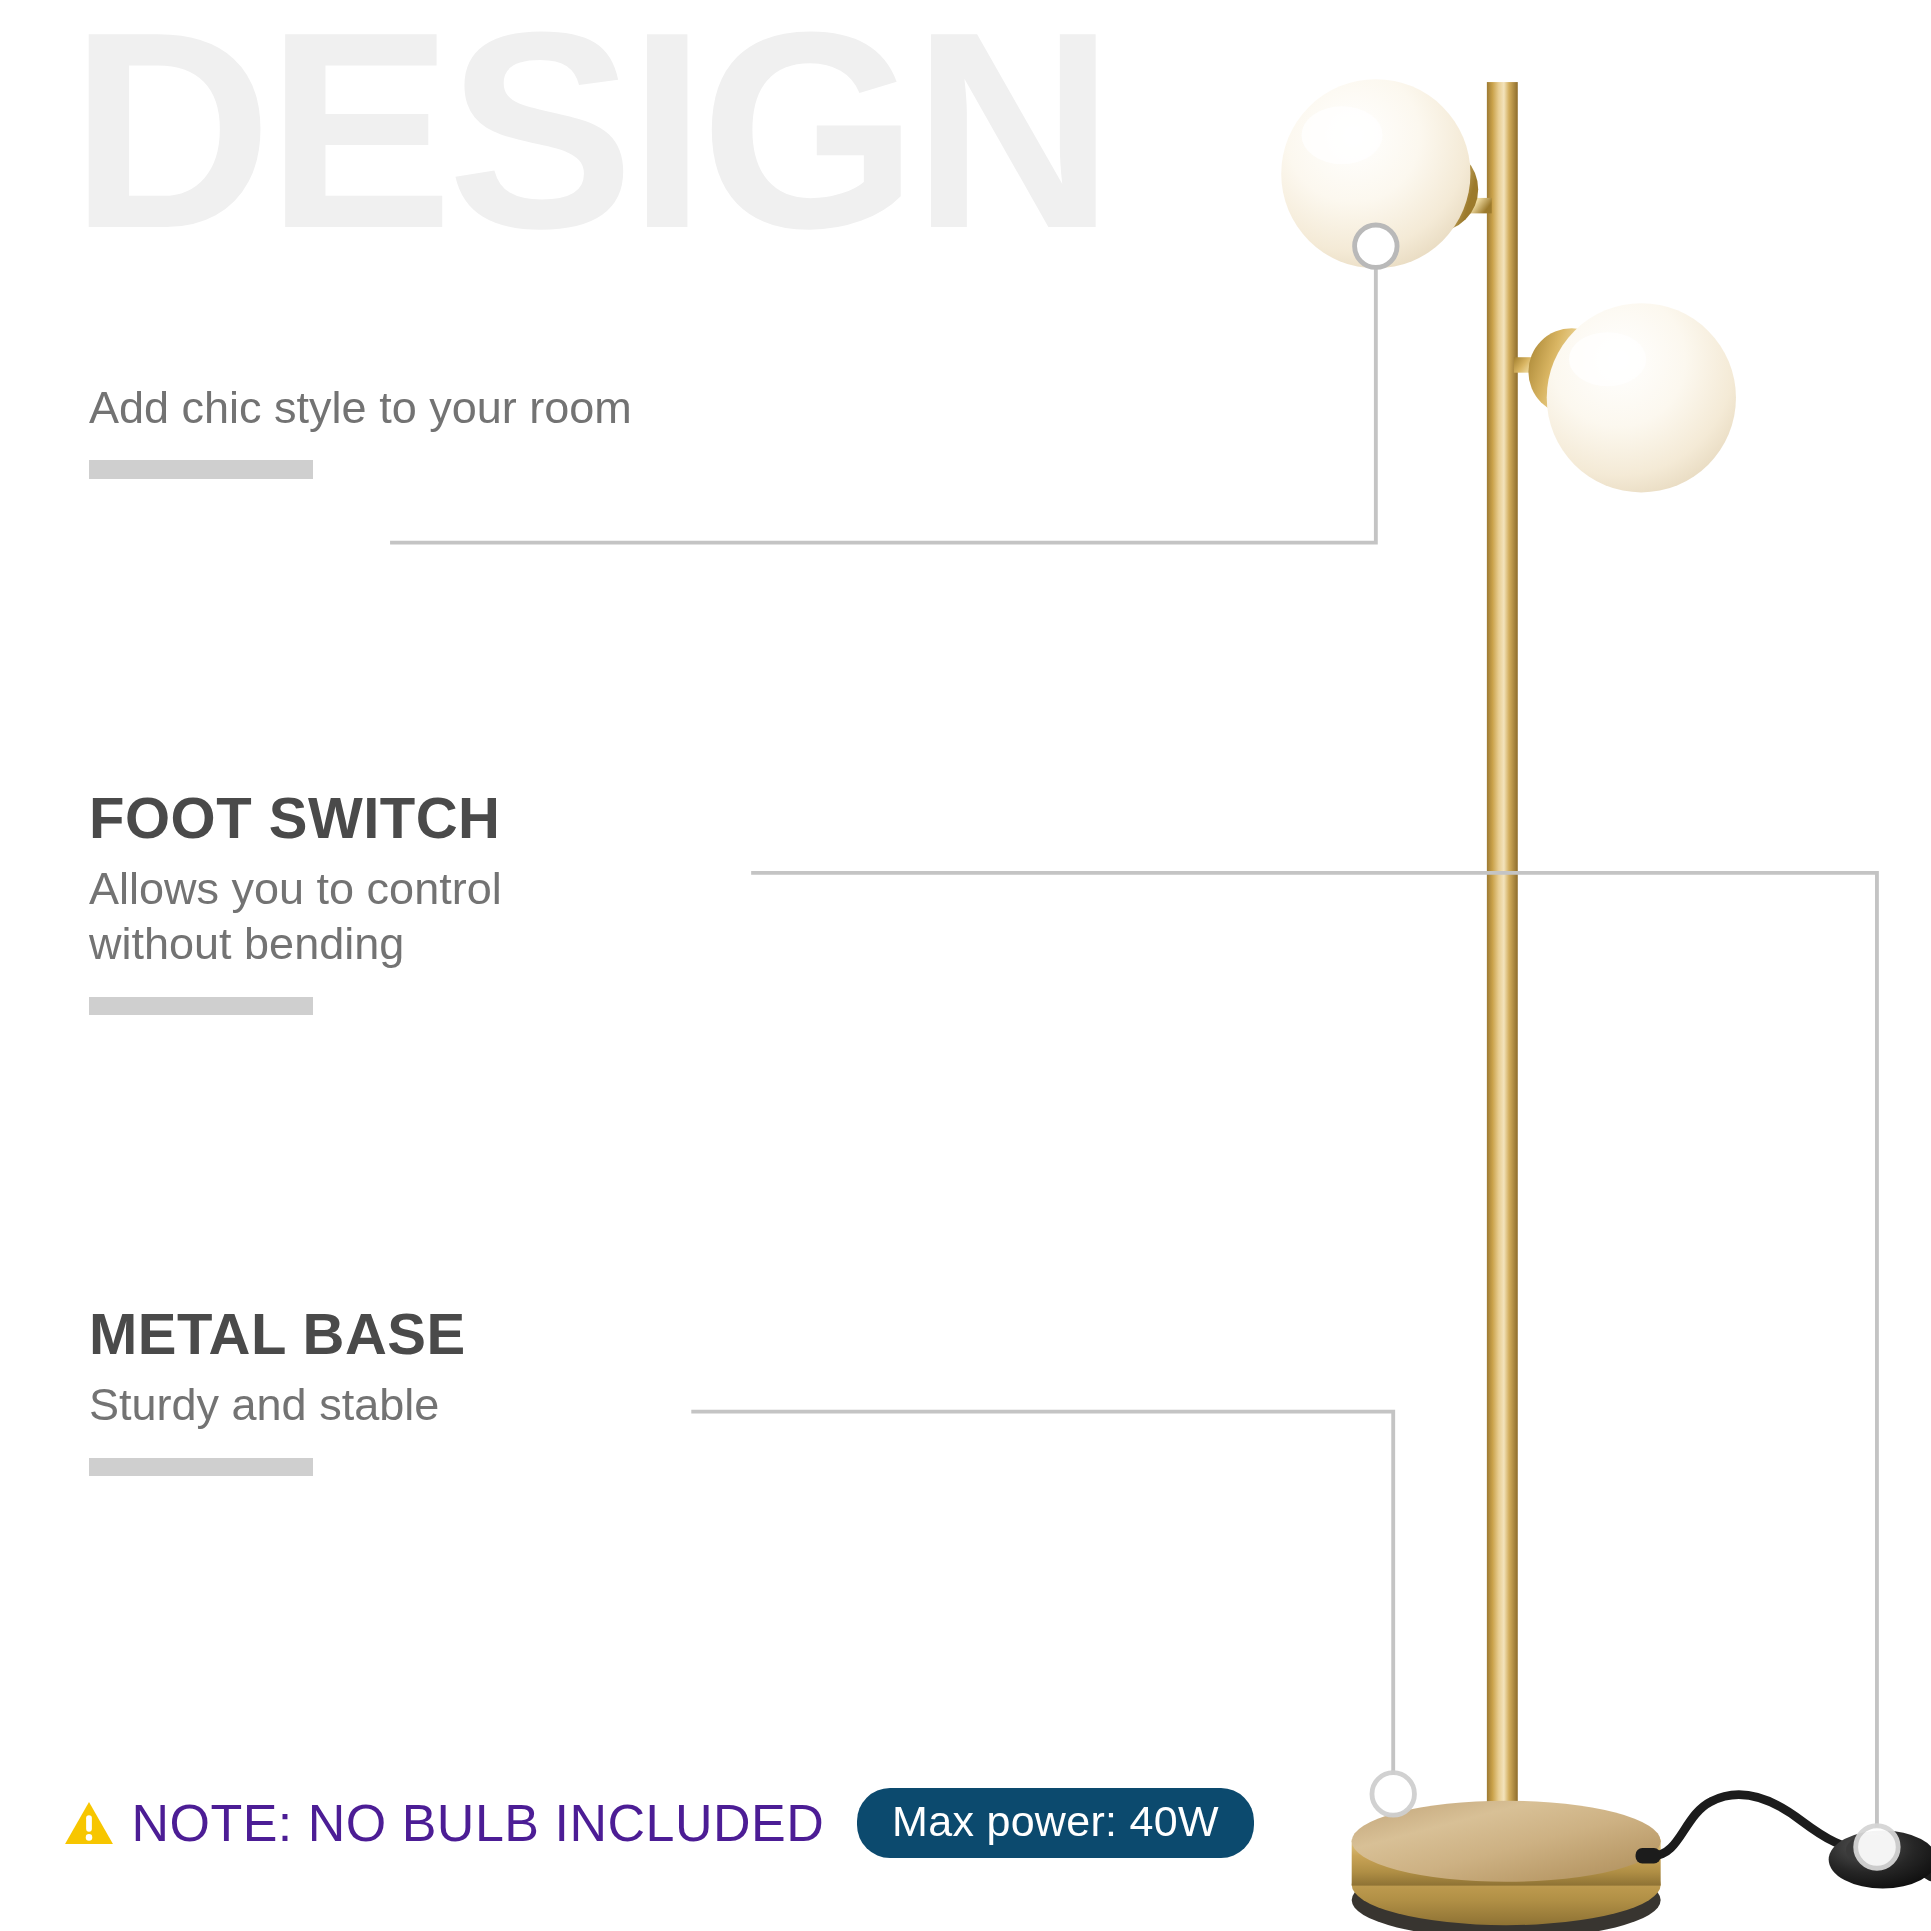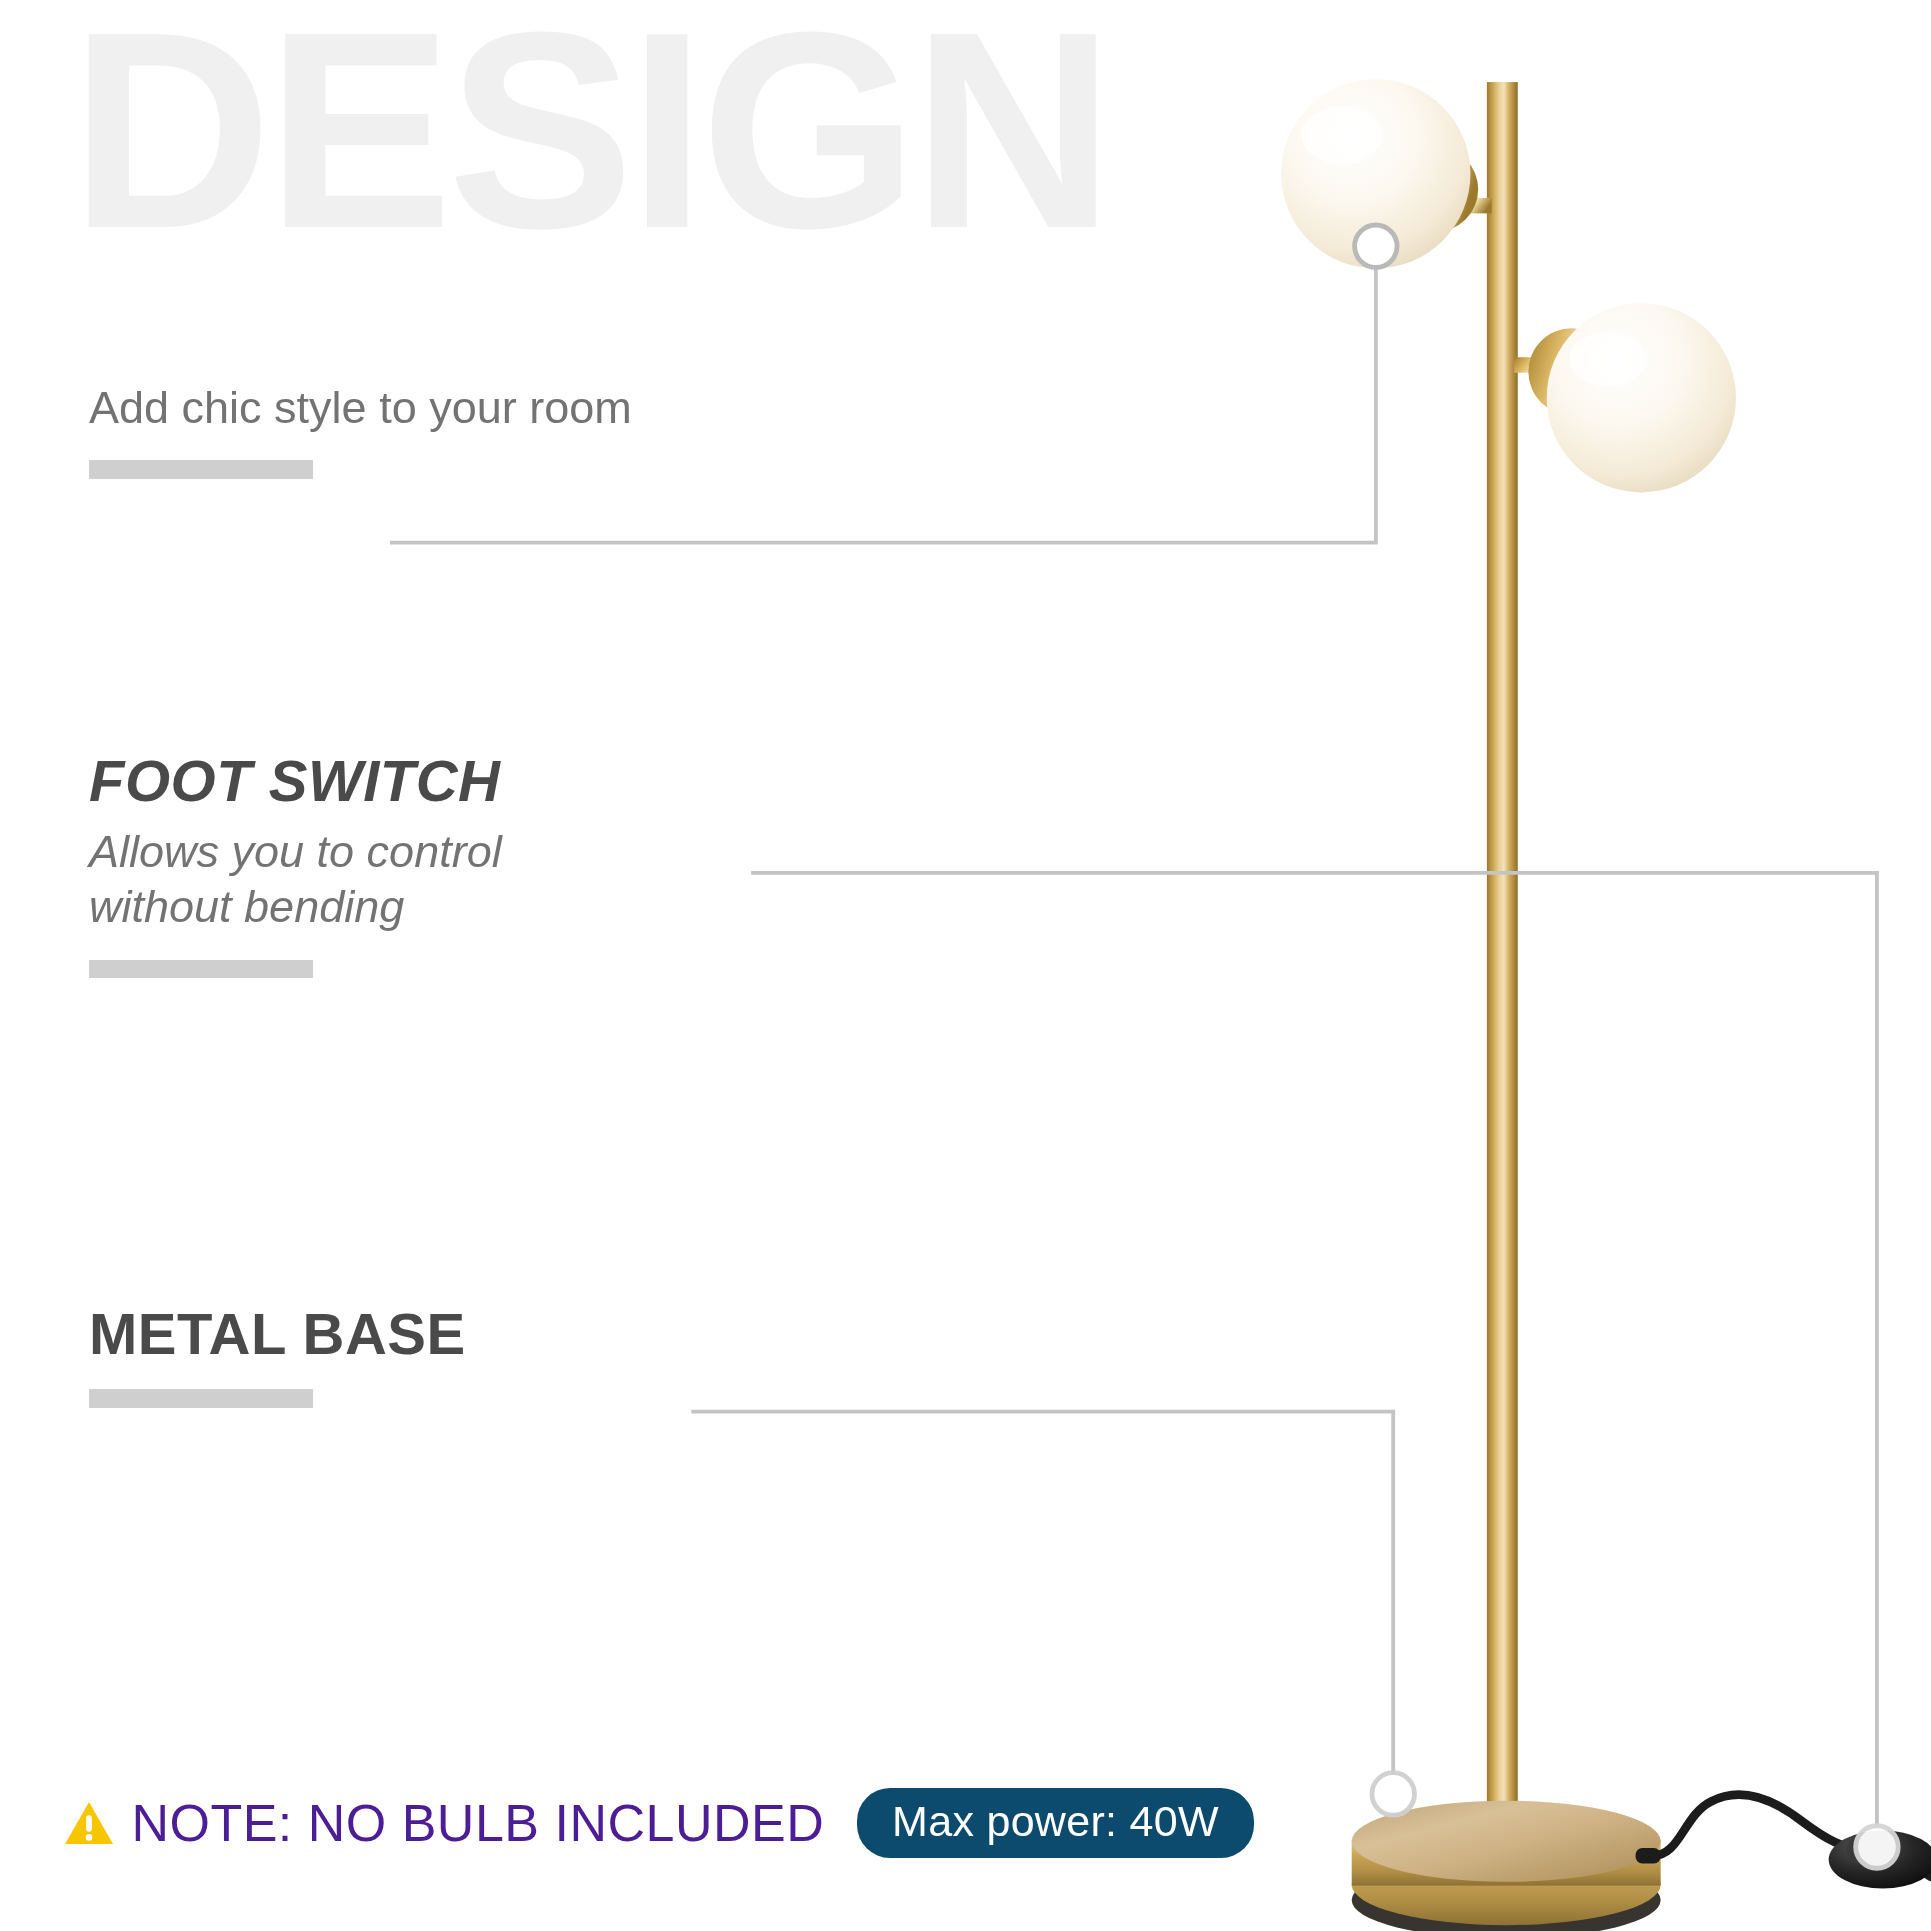--- a/index.html
+++ b/index.html
@@ -54,21 +54,21 @@
     white-space: pre-line;
   }
   .feature .f-bar {
     width: 224px;
     height: 18.3px;
     background: #cfcfcf;
     margin-top: 25px;
   }
 
   #feature-ball   { top: 367px; }
-  #feature-foot   { top: 751px; font-style: italic; }
+  #feature-foot   { top: 788px; }
   #feature-base   { top: 1304px; }
 
   
   #leaders {
     position: absolute;
     left: 0; top: 0;
     width: 1931px; height: 1931px;
     pointer-events: none;
   }
 
@@ -202,20 +202,21 @@
 
   <div class="feature" id="feature-foot">
     <div class="f-title">FOOT SWITCH</div>
     <div class="f-sub">Allows you to control
 without bending</div>
     <div class="f-bar"></div>
   </div>
 
   <div class="feature" id="feature-base">
     <div class="f-title">METAL BASE</div>
+    <div class="f-sub">Sturdy and stable</div>
     <div class="f-bar"></div>
   </div>
 
   <div id="note-row">
     <svg id="warn-icon" viewBox="0 0 52 48">
       <path d="M26 2 L51 46 L1 46 Z" fill="#f7c600"></path>
       <rect x="23" y="16" width="6" height="17" rx="3" fill="#ffffff"></rect>
       <circle cx="26" cy="39" r="3.4" fill="#ffffff"></circle>
     </svg>
     <span id="note-text">NOTE: NO BULB INCLUDED</span>

